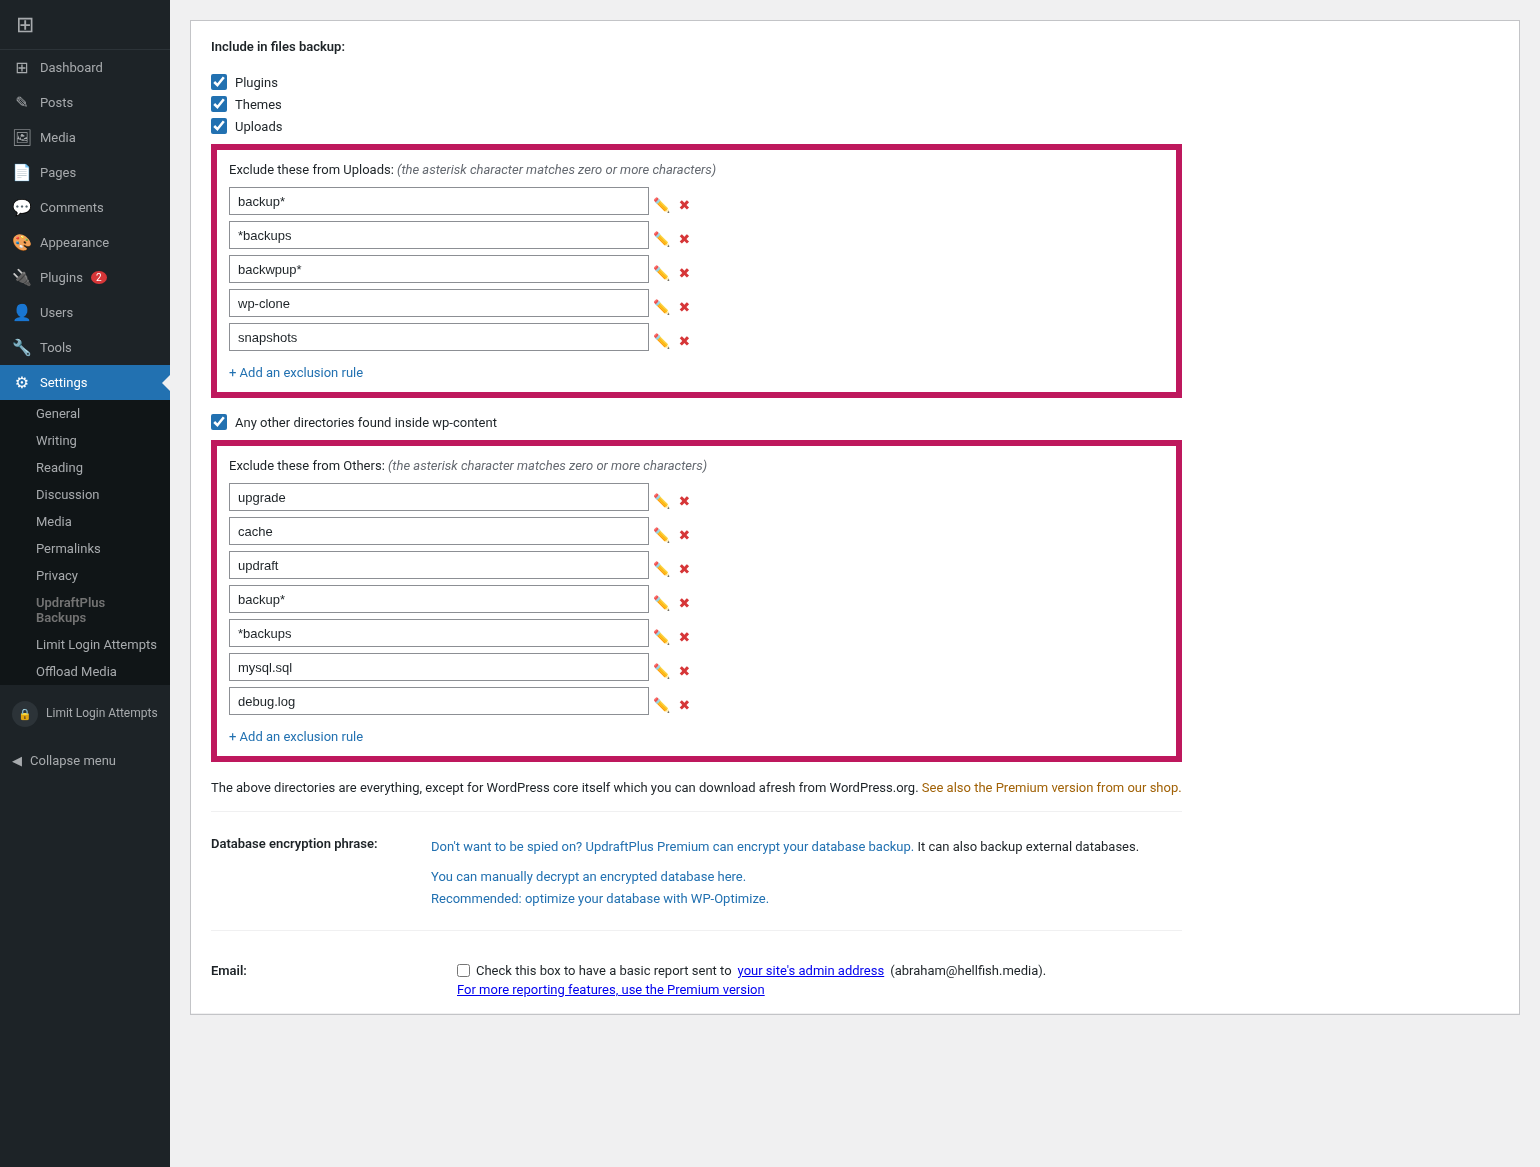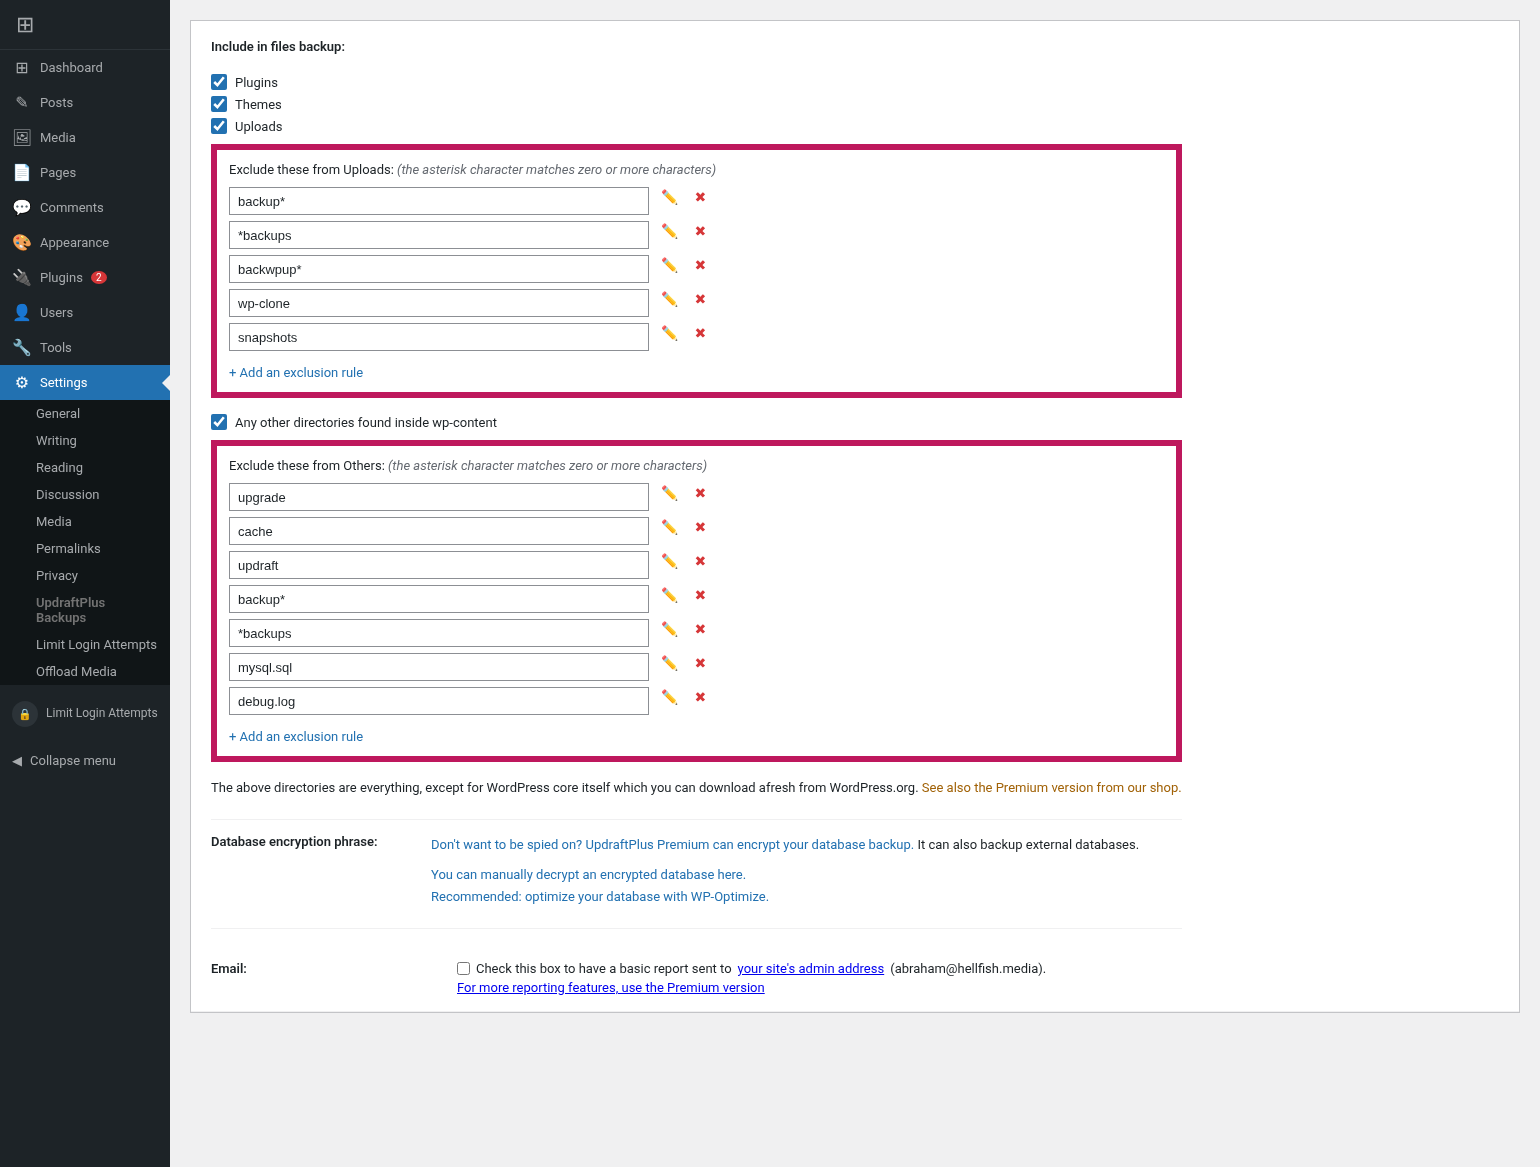--- a/index.html
+++ b/index.html
@@ -29,21 +29,21 @@
     .field-label { width: 200px; font-weight: 600; flex-shrink: 0; padding-top: 2px; }
     .field-content { flex: 1; }
     
     .checkbox-item { display: flex; align-items: center; gap: 8px; margin-bottom: 6px; font-size: 13px; }
     .checkbox-item input[type="checkbox"] { width: 16px; height: 16px; accent-color: #2271b1; }
     
     .exclusion-box { border: 6px solid #be185d; background: #fff; padding: 12px; margin-top: 10px; }
     .exclusion-title { font-size: 13px; margin-bottom: 10px; }
     .exclusion-title em { color: #646970; }
     
-    .exclusion-row { display: flex; align-items: flex-start; gap: 8px; margin-bottom: 6px; }
+    .exclusion-row { display: flex; align-items: flex-end; margin-bottom: 6px; }
     .exclusion-input { border: 1px solid #8c8f94; padding: 4px 8px; font-size: 13px; color: #1d2327; background: #fff; width: 420px; height: 28px; }
     .icon-btn { cursor: pointer; font-size: 14px; padding: 2px 4px; background: none; border: none; }
     .icon-edit { color: #2271b1; }
     .icon-delete { color: #d63638; }
     
     .add-rule-link { color: #2271b1; text-decoration: none; font-size: 13px; display: inline-flex; align-items: center; gap: 4px; margin-top: 8px; }
     
     .any-other-row { display: flex; align-items: center; gap: 8px; margin-top: 12px; }
     .any-other-row input[type="checkbox"] { width: 16px; height: 16px; accent-color: #2271b1; }
     
@@ -257,21 +257,21 @@
               <button class="icon-btn icon-delete">✖</button>
             </div>
             <a href="#" class="add-rule-link">+ Add an exclusion rule</a>
           </div>
 
           <div class="info-text" style="margin-top:16px;">
             <span>The above directories are everything, except for WordPress core itself which you can download afresh from WordPress.org.</span>
             <a href="#">See also the Premium version from our shop.</a>
           </div>
 
-          <div style="margin-top:20px; padding-top:14px; border-top:1px solid #f0f0f1;">
+          <div style="margin-top:12px; padding-top:24px; border-top:1px solid #f0f0f1;">
             <div style="display:flex; gap:20px; align-items:flex-start;">
               <div style="width:200px; font-weight:600; flex-shrink:0;">Database encryption phrase:</div>
               <div class="db-content">
                 <div style="margin-bottom:8px;">
                   <a href="#">Don't want to be spied on? UpdraftPlus Premium can encrypt your database backup.</a>
                   <span> It can also backup external databases.</span>
                 </div>
                 <div style="margin-top:8px;">
                   <a href="#">You can manually decrypt an encrypted database here.</a>
                 </div>

